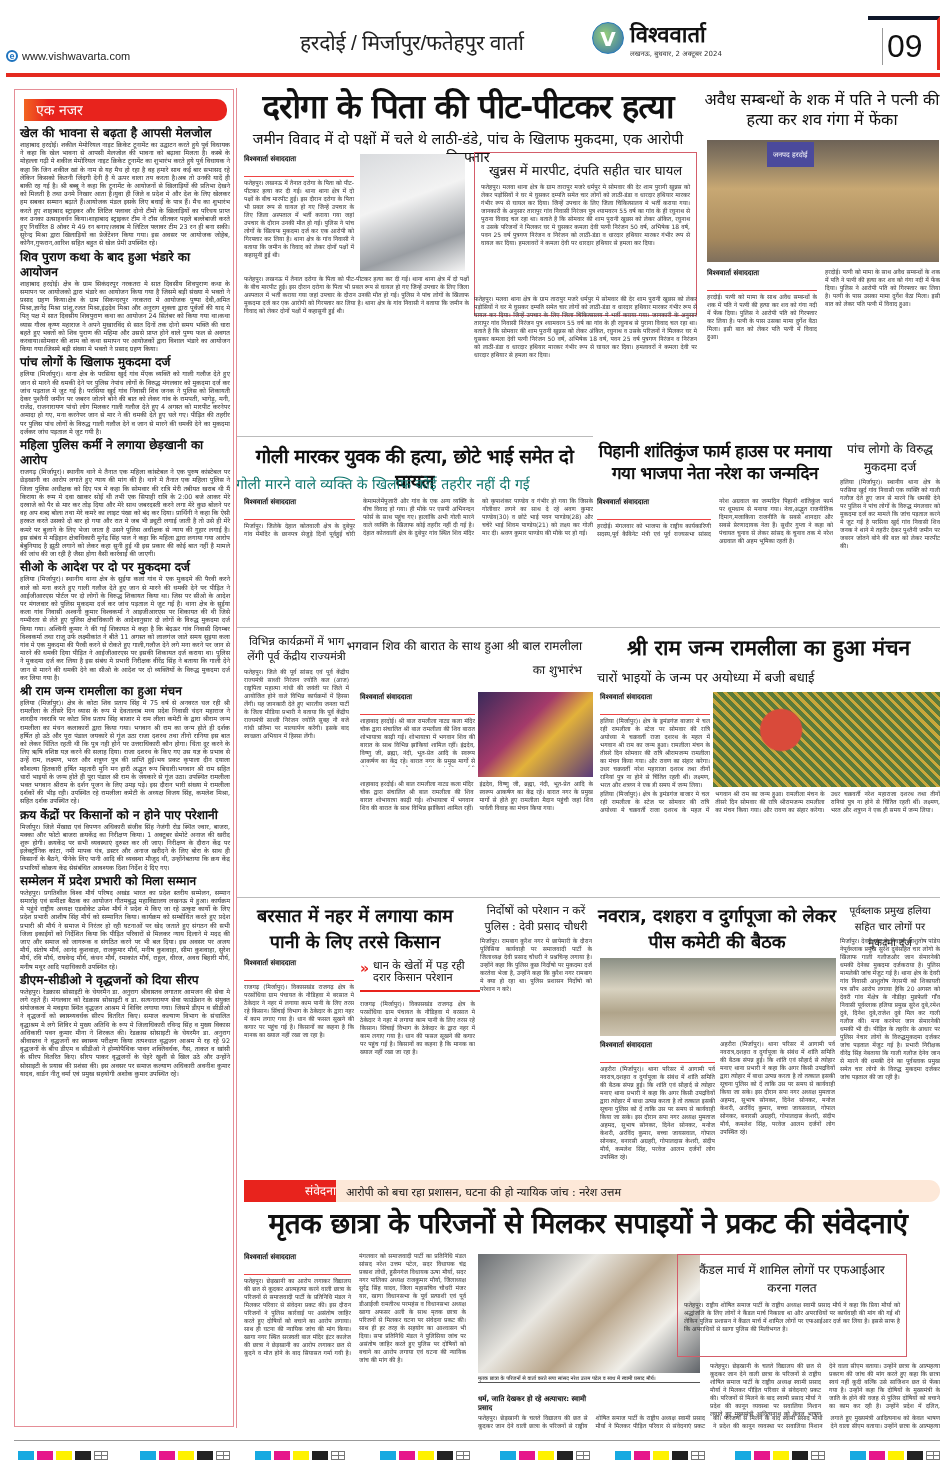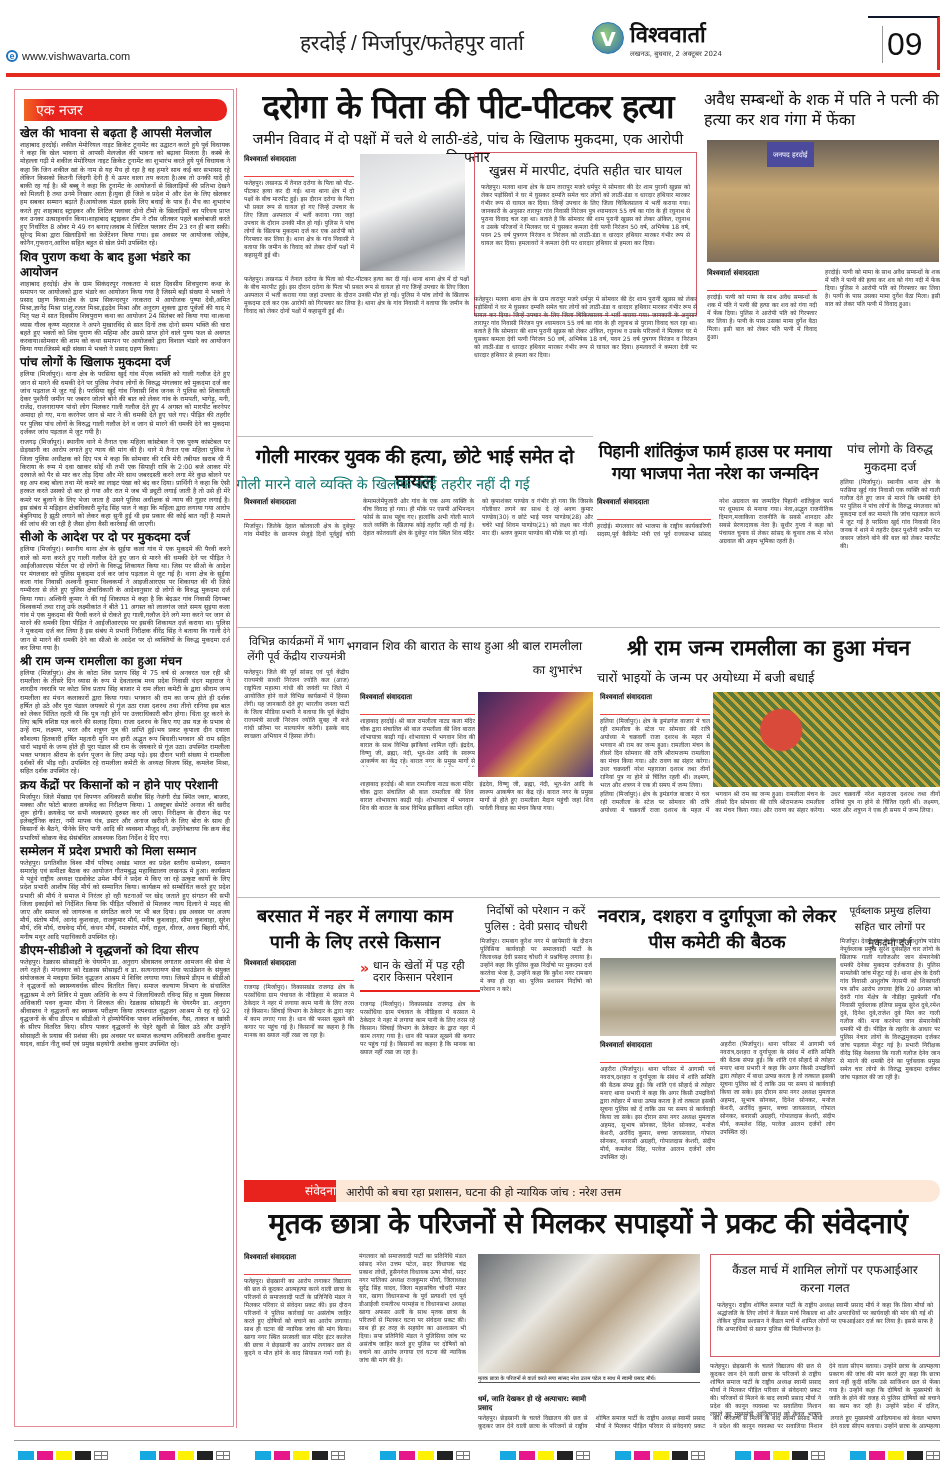--- a/index.html
+++ b/index.html
@@ -5,21 +5,21 @@
 *{box-sizing:border-box;margin:0;padding:0}
 body{width:945px;height:1473px;background:#fff;font-family:"DejaVu Sans",sans-serif;color:#111;position:relative;overflow:hidden}
 .abs{position:absolute}
 .hdr-site{left:6px;top:50px;font-size:11px;font-family:"Liberation Sans",sans-serif;color:#222;display:flex;align-items:center;gap:4px}
 .e-icon{width:12px;height:12px;border-radius:50%;border:2px solid #1e73be;color:#1e73be;font-size:9px;line-height:8px;text-align:center;font-weight:bold}
 .hdr-title{left:300px;top:28px;font-size:21px;font-family:"Liberation Sans",sans-serif;color:#222;letter-spacing:-.3px}
 .logo{left:355px;top:20px;display:flex;align-items:center;gap:6px}
 .logo-circ{width:32px;height:32px;border-radius:50%;background:radial-gradient(circle at 40% 40%,#9ad07a,#2b6cb0);color:#fff;font-weight:bold;font-size:20px;text-align:center;line-height:32px;border:1px solid #2a7ab8}
 .logo-text{font-size:22px;font-weight:bold;color:#111}
 .logo-sub{font-size:7px;color:#333;margin-top:1px}
-.pageno{left:868px;top:16px;width:72px;height:54px;border-top:2px solid #0f172a;border-right:3px solid #e42a1f}
+.pageno{left:868px;top:16px;width:72px;height:54px;border-top:4px solid #0f172a;border-right:3px solid #e42a1f}
 .pageno span{position:absolute;left:14px;top:8px;font-size:32px;font-family:"Liberation Sans",sans-serif;color:#111;border-left:1px solid #999;padding-left:4px}
 .redbar{left:6px;top:73px;width:934px;height:4px;background:#e42a1f}
 .leftbox{left:14px;top:89px;width:220px;height:1338px;border:1px solid #e58d96}
 .eknajar{left:24px;top:99px;width:203px;height:22px;background:linear-gradient(90deg,#f26522 0,#e8231d 12%,#e8231d 100%);border-radius:0 10px 10px 0;color:#fff;font-weight:normal;font-size:14px;padding-left:12px;line-height:22px}
 .lh{font-size:12px;font-weight:bold;color:#111;line-height:15px;margin-top:2px}
 .lt{font-size:6.4px;line-height:8.2px;color:#333;text-align:justify;margin-bottom:2px}
 .left-col{left:20px;top:124px;width:210px}
 .head-xl{font-size:33px;font-weight:bold;letter-spacing:-1px;color:#111;line-height:38px;text-align:center}
 .sub-l{font-size:14.5px;color:#111;text-align:center;line-height:18px}
 .byline{font-size:7px;font-weight:bold;border-bottom:1px solid #ef4444;padding-bottom:13px;margin-bottom:2px}
@@ -66,20 +66,21 @@
     </div>
   <div>
       <div class="lh">शिव पुराण कथा के बाद हुआ भंडारे का आयोजन</div>
       <div class="lt">शाहाबाद हरदोई। क्षेत्र के ग्राम सिकंदरपुर नरकतरा मे सात दिवसीय शिवपुराण कथा के समापन पर आयोजको द्वारा भंडारे का आयोजन किया गया है जिसमे बड़ी संख्या मे भक्तो ने प्रसाद ग्रहण किया।क्षेत्र के ग्राम सिकन्दरपुर नरकतरा मे आयोजक पुष्पा देवी,अमित मिश्रा,ज्ञानेंद्र मिश्रा प्रांशु,रजत मिश्रा,इंद्रदेव मिश्रा और अनुराग शुक्ला द्वारा पूर्वजों की याद मे पितृ पक्ष मे सात दिवसीय शिवपुराण कथा का आयोजन 24 सितंबर को किया गया था।कथा व्यास गौरव कृष्ण महाराज ने अपने मुखारविंद से सात दिनों तक दोनो समय भक्ति की धारा बहते हुए भक्तों को शिव पुराण की महिमा और उससे प्राप्त होने वाले पुण्य फल से अवगत करवाया।सोमवार की शाम को कथा समापन पर आयोजकों द्वारा विशाल भंडारे का आयोजन किया गया।जिसमे बड़ी संख्या मे भक्तो ने प्रसाद ग्रहण किया।</div>
     </div>
   <div>
       <div class="lh">पांच लोगों के खिलाफ मुकदमा दर्ज</div>
       <div class="lt">हलिया (मिर्जापुर)। थाना क्षेत्र के परसिया खुर्द गांव मेंएक व्यक्ति को गाली गलौज देते हुए जान से मारने की धमकी देने पर पुलिस नेपांच लोगों के विरुद्ध मंगलवार को मुकदमा दर्ज कर जांच पड़ताल मे जुट गई है। परसिया खुर्द गांव निवासी शिव जनक ने पुलिस को शिकायती देकर पुश्तैनी जमीन पर जबरन जोतने बोने की बात को लेकर गांव के रामपती, भागेड़ू, मनी, राजेंद्र, राजनारायण पांचो लोग मिलकर गाली गलौज देते हुए 4 अगस्त को मारपीट करनेपर अमादा हो गए, मना करनेपर जान से मार ने की धमकी देते हुए चले गए। पीड़ित की तहरीर पर पुलिस पांच लोगों के विरुद्ध गाली गलौज देने व जान से मारने की धमकी देने का मुकदमा दर्जकर जांच पड़ताल मे जुट गयी है।</div>
     </div>
   <div>
+      <div class="lh">महिला पुलिस कर्मी ने लगाया छेड़खानी का आरोप</div>
       <div class="lt">राजगढ़ (मिर्जापुर)। स्थानीय थाने मे तैनात एक महिला कांस्टेबल ने एक पुरुष कांस्टेबल पर छेड़खानी का आरोप लगाते हुए न्याय की मांग की है। थाने मे तैनात एक महिला पुलिस ने जिला पुलिस अधीक्षक को दिए पत्र मे कहा कि सोमवार की रात्रि मेरी तबीयत खराब थी मैं किराया के रूम मे दवा खाकर सोई थी तभी एक सिपाही रात्रि के 2:00 बजे आकर मेरे दरवाजे को पैर से मार कर तोड़ दिया और मेरे साथ जबरदस्ती करने लगा मेरे कुछ बोलने पर वह अप शब्द बोला तथा मेरे कमरे का लाइट पंखा को बंद कर दिया। प्रार्थिनी ने कहा कि ऐसी हरकत करते उसको दो बार हो गया और रात मे जब भी ड्यूटी लगाई जाती है तो उसे ही मेरे कमरे पर बुलाने के लिए भेजा जाता है उसने पुलिस अधीक्षक से न्याय की गुहार लगाई है। इस संबंध मे मड़िहान क्षेत्राधिकारी मुनेंद्र सिंह पाल ने कहा कि महिला द्वारा लगाया गया आरोप बेबुनियाद है झूठी लगाने को लेकर कहा सुनी हुई थी इस प्रकार की कोई बात नहीं है मामले की जांच की जा रही है जैसा होगा वैसी कार्रवाई की जाएगी।</div>
     </div>
   <div>
       <div class="lh">सीओ के आदेश पर दो पर मुकदमा दर्ज</div>
       <div class="lt">हलिया (मिर्जापुर)। स्थानीय थाना क्षेत्र के सुईया कलां गांव मे एक मुकदमे की पैरवी करने वाले को मना करते हुए गाली गलौज देते हुए जान से मारने की धमकी देने पर पीड़ित ने आईजीआरएस पोर्टल पर दो लोगों के विरुद्ध शिकायत किया था। जिस पर सीओ के आदेश पर मंगलवार को पुलिस मुकदमा दर्ज कर जांच पड़ताल मे जुट गई है। थाना क्षेत्र के सुईया कला गांव निवासी अश्वनी कुमार विश्वकर्मा ने आइजीआरएस पर शिकायत की थी जिसे गम्भीरता से लेते हुए पुलिस क्षेत्राधिकारी के आदेशानुसार दो लोगों के विरुद्ध मुकदमा दर्ज किया गया। अश्विनी कुमार ने की गई शिकायत मे कहा है कि बेदऊर गांव निवासी दिगम्बर विश्वकर्मा तथा राजू उर्फ लक्ष्मीकांत ने बीते 11 अगस्त को लालगंज जाते समय सुइया कला गांव मे एक मुकदमा की पैरवी करने से रोकते हुए गाली,गलौज देने लगे मना करने पर जान से मारने की धमकी दिया पीड़ित ने आईजीआरएस पर इसकी शिकायत दर्ज कराया था। पुलिस ने मुकदमा दर्ज कर लिया है इस संबंध मे प्रभारी निरीक्षक वीरेंद्र सिंह ने बताया कि गाली देने जान से मारने की धमकी देने का सीओ के आदेश पर दो व्यक्तियों के विरुद्ध मुकदमा दर्ज कर लिया गया है।</div>
     </div>
   <div>
       <div class="lh">श्री राम जन्म रामलीला का हुआ मंचन</div>
       <div class="lt">हलिया (मिर्जापुर)। क्षेत्र के कोटा शिव प्रताप सिंह मे 75 वर्ष से अनवरत चल रही श्री रामलीला के तीसरे दिन व्यास के रूप मे देवतालाब मध्य प्रदेश निवासी चंदन महाराज ने शारदीय नवरात्रि पर कोटा शिव प्रताप सिंह बाजार मे राम लीला कमेटी के द्वारा श्रीराम जन्म रामलीला का मंचन कलाकारों द्वारा किया गया। भगवान श्री राम का जन्म होते ही दर्शक हर्षित हो उठे और पूरा पंडाल जयकारे से गूंज उठा राजा दशरथ तथा तीनो रानिया इस बात को लेकर चिंतित रहती थी कि पुत्र नही होने पर उत्तराधिकारी कौन होगा। चिंता दूर करने के लिए ऋषि वशिष्ठ यज्ञ करने की सलाह दिया। राजा दशरथ के किए गए उस यज्ञ के प्रभाव से उन्हें राम, लक्ष्मण, भरत और शत्रुघ्न पुत्र की प्राप्ति हुई।भय प्रकट कृपाला दीन दयाला कौशल्या हितकारी हर्षित महतारी मुनि मन हारी अद्भुत रूप बिचारी।भगवान श्री राम सहित चारों भाइयों के जन्म होते ही पूरा पंडाल श्री राम के जयकारे से गूंज उठा। उपस्थित रामलीला भक्त भगवान श्रीराम के दर्शन पूजन के लिए उमड़ पड़े। इस दौरान भारी संख्या मे रामलीला दर्शकों की भीड़ रही। उपस्थित रहे रामलीला कमेटी के अध्यक्ष विजय सिंह, कमलेश मिश्रा, सहित दर्शक उपस्थित रहे।</div>
     </div>
@@ -105,21 +106,21 @@
 </div>
 <div class="abs photo" style="left:360px;top:154px;width:105px;height:117px;background:linear-gradient(160deg,#d9dbde,#f3f3f3 40%,#9a9ea3 75%,#f5f5f5)"></div>
 <div class="abs body" style="left:244px;top:275px;width:225px;height:150px;overflow:hidden">फतेहपुर। लखनऊ में तैनात दरोगा के पिता को पीट-पीटकर हत्या कर दी गई। थाना थाना क्षेत्र में दो पक्षों के बीच मारपीट हुई। इस दौरान दरोगा के पिता भी प्रबल रूप से घायल हो गए जिन्हें उपचार के लिए जिला अस्पताल में भर्ती कराया गया जहां उपचार के दौरान उनकी मौत हो गई। पुलिस ने पांच लोगों के खिलाफ मुकदमा दर्ज कर एक आरोपी को गिरफ्तार कर लिया है। थाना क्षेत्र के गांव निवासी ने बताया कि जमीन के विवाद को लेकर दोनों पक्षों में कहासुनी हुई थी।</div>
 
 <div class="abs boxr" style="left:474px;top:152px;width:223px;height:164px">
   <div style="font-size:13px;text-align:center;margin-top:8px">खुन्नस में मारपीट, दंपति सहीत चार घायल</div>
   <div class="body" style="padding:4px 6px;height:102px;overflow:hidden">फतेहपुर। मलवा थाना क्षेत्र के ग्राम तारापुर मजरे धर्मपुर मे सोमवार की देर शाम पुरानी खुन्नस को लेकर पड़ोसियों ने घर मे घुसकर दम्पति समेत चार लोगों को लाठी-डंडा व धारदार हथियार मारकर गंभीर रूप से घायल कर दिया। जिन्हें उपचार के लिए जिला चिकित्सालय मे भर्ती कराया गया। जानकारी के अनुसार तारापुर गांव निवासी निरंजन पुत्र श्यामवरन 55 वर्ष का गांव के ही रघुनाथ से पुराना विवाद चल रहा था। बताते है कि सोमवार की शाम पुरानी खुन्नस को लेकर अंकित, रघुनाथ व उसके परिजनों ने मिलकर घर मे घुसकर कमला देवी पत्नी निरंजन 50 वर्ष, अभिषेक 18 वर्ष, पवन 25 वर्ष पुत्रगण निरंजन व निरंजन को लाठी-डंडा व धारदार हथियार मारकर गंभीर रूप से घायल कर दिया। हमलावरों ने कमला देवी पर धारदार हथियार से हमला कर दिया।</div>
 </div>
 <div class="abs body" style="left:474px;top:295px;width:223px;height:130px;overflow:hidden">फतेहपुर। मलवा थाना क्षेत्र के ग्राम तारापुर मजरे धर्मपुर मे सोमवार की देर शाम पुरानी खुन्नस को लेकर पड़ोसियों ने घर मे घुसकर दम्पति समेत चार लोगों को लाठी-डंडा व धारदार हथियार मारकर गंभीर रूप से घायल कर दिया। जिन्हें उपचार के लिए जिला चिकित्सालय मे भर्ती कराया गया। जानकारी के अनुसार तारापुर गांव निवासी निरंजन पुत्र श्यामवरन 55 वर्ष का गांव के ही रघुनाथ से पुराना विवाद चल रहा था। बताते है कि सोमवार की शाम पुरानी खुन्नस को लेकर अंकित, रघुनाथ व उसके परिजनों ने मिलकर घर मे घुसकर कमला देवी पत्नी निरंजन 50 वर्ष, अभिषेक 18 वर्ष, पवन 25 वर्ष पुत्रगण निरंजन व निरंजन को लाठी-डंडा व धारदार हथियार मारकर गंभीर रूप से घायल कर दिया। हमलावरों ने कमला देवी पर धारदार हथियार से हमला कर दिया।</div>
 
-<div class="abs" style="left:704px;top:90px;width:236px;font-size:16px;line-height:20px;">अवैध सम्बन्धों के शक में पति ने पत्नी की हत्या कर शव गंगा में फेंका</div>
+<div class="abs" style="left:704px;top:90px;width:236px;font-size:16px;line-height:20px;text-align:center">अवैध सम्बन्धों के शक में पति ने पत्नी की हत्या कर शव गंगा में फेंका</div>
 <div class="abs" style="left:707px;top:140px;width:232px;height:122px;background:linear-gradient(180deg,#6d6256 0,#8a7a62 15%,#c8a873 40%,#a88a5d 80%,#7f6f5c)">
   <div style="position:absolute;left:60px;top:2px;background:#4b4a9c;color:#fff;font-size:7px;padding:8px 6px">जनपद हरदोई</div>
 </div>
 <div class="abs" style="left:707px;top:268px;width:110px">
   <div class="byline">विश्ववार्ता संवाददाता</div>
   <div class="body" style="height:150px;overflow:hidden">हरदोई। पत्नी को मामा के साथ अवैध सम्बन्धों के शक में पति ने पत्नी की हत्या कर शव को गंगा नदी में फेंक दिया। पुलिस ने आरोपी पति को गिरफ्तार कर लिया है। पत्नी के पास उसका मामा दुर्गेश बैठा मिला। इसी बात को लेकर पति पत्नी में विवाद हुआ।</div>
 </div>
 <div class="abs body" style="left:825px;top:268px;width:115px;height:160px;overflow:hidden">हरदोई। पत्नी को मामा के साथ अवैध सम्बन्धों के शक में पति ने पत्नी की हत्या कर शव को गंगा नदी में फेंक दिया। पुलिस ने आरोपी पति को गिरफ्तार कर लिया है। पत्नी के पास उसका मामा दुर्गेश बैठा मिला। इसी बात को लेकर पति पत्नी में विवाद हुआ।</div>
 
 <div class="abs" style="left:236px;top:436px;width:357px;height:1px;background:#bbb"></div>
@@ -196,21 +197,21 @@
   <div class="body">फतेहपुर। छेड़खानी का आरोप लगाकर विद्यालय की छत से कूदकर आत्महत्या करने वाली छात्रा के परिजनों से समाजवादी पार्टी के प्रतिनिधि मंडल ने मिलकर परिवार से संवेदना प्रकट की। इस दौरान परिजनों ने पुलिस कार्रवाई पर असंतोष जाहिर करते हुए दोषियों को बचाने का आरोप लगाया। साथ ही घटना की न्यायिक जांच की मांग किया। खागा नगर स्थित सरस्वती बाल मंदिर इंटर कालेज की छात्रा ने छेड़खानी का आरोप लगाकर छत से कूदने व मौत होने के बाद सियासत गर्मा गयी है। मंगलवार को समाजवादी पार्टी का प्रतिनिधि मंडल सांसद नरेश उत्तम पटेल, सदर विधायक चंद्र प्रकाश लोधी, हुसैनगंज विधायक ऊषा मौर्या, सदर नगर पालिका अध्यक्ष राजकुमार मौर्या, जिलाध्यक्ष सुरेंद्र सिंह यादव, जिला महासचिव चौधरी मंजर यार, खागा विधानसभा के पूर्व प्रत्याशी एवं पूर्व डीआईजी रामतीरथ परमहंस व विधानसभा अध्यक्ष खागा अफसर अली के साथ मृतक छात्रा के परिजनों से मिलकर घटना पर संवेदना प्रकट की। साथ ही हर तरह के सहयोग का आश्वासन भी दिया। सपा प्रतिनिधि मंडल ने पुलिसिया जांच पर असंतोष जाहिर करते हुए पुलिस पर दोषियों को बचाने का आरोप लगाया एवं घटना की न्यायिक जांच की मांग की है।</div>
 </div>
 <div class="abs" style="left:478px;top:1254px;width:222px;height:119px;background:linear-gradient(135deg,#6a6e72,#e8e6e0 35%,#b9a58a 55%,#f0eee8 75%,#5f6368)"></div>
 <div class="abs" style="left:478px;top:1374px;width:222px;font-size:5.2px;line-height:8px;border-bottom:1px solid #555;white-space:nowrap;overflow:hidden">मृतक छात्रा के परिजनों से वार्ता करते सपा सांसद नरेश उत्तम पटेल व साथ में स्वामी प्रसाद मौर्य।</div>
 <div class="abs" style="left:478px;top:1395px;width:110px;font-size:7px;font-weight:bold;line-height:9px">धर्म, जाति देखकर हो रहे अत्याचार: स्वामी प्रसाद</div>
 <div class="abs" style="left:478px;top:1414px;width:462px;column-count:4;column-gap:8px;height:20px;overflow:hidden">
   <div class="body">फतेहपुर। छेड़खानी के चलते विद्यालय की छत से कूदकर जान देने वाली छात्रा के परिजनों से राष्ट्रीय शोषित समाज पार्टी के राष्ट्रीय अध्यक्ष स्वामी प्रसाद मौर्या ने मिलकर पीड़ित परिवार से संवेदनाएं प्रकट की। परिजनों से मिलने के बाद स्वामी प्रसाद मौर्या ने प्रदेश की कानून व्यवस्था पर सवालिया निशान लगाते हुए मुख्यमंत्री आदित्यनाथ को केवल भाषण देने वाला सीएम बताया। उन्होंने छात्रा के आत्महत्या प्रकरण की जांच की मांग करते हुए कहा कि छात्रा स्वयं नहीं कूदी बल्कि उसे साजिशन छत से फेंका गया है। उन्होंने कहा कि दोषियों के मुख्यमंत्री के जाति के होने की वजह से पुलिस दोषियों को बचाने का काम कर रही है। उन्होंने प्रदेश में दलित, ओबीसी व मुस्लिमों पर अत्याचार होने का भी आरोप लगाया।</div>
 </div>
 <div class="abs body" style="left:710px;top:1362px;width:230px;column-count:2;column-gap:8px;height:62px;overflow:hidden">फतेहपुर। छेड़खानी के चलते विद्यालय की छत से कूदकर जान देने वाली छात्रा के परिजनों से राष्ट्रीय शोषित समाज पार्टी के राष्ट्रीय अध्यक्ष स्वामी प्रसाद मौर्या ने मिलकर पीड़ित परिवार से संवेदनाएं प्रकट की। परिजनों से मिलने के बाद स्वामी प्रसाद मौर्या ने प्रदेश की कानून व्यवस्था पर सवालिया निशान लगाते हुए मुख्यमंत्री आदित्यनाथ को केवल भाषण देने वाला सीएम बताया। उन्होंने छात्रा के आत्महत्या प्रकरण की जांच की मांग करते हुए कहा कि छात्रा स्वयं नहीं कूदी बल्कि उसे साजिशन छत से फेंका गया है। उन्होंने कहा कि दोषियों के मुख्यमंत्री के जाति के होने की वजह से पुलिस दोषियों को बचाने का काम कर रही है। उन्होंने प्रदेश में दलित, ओबीसी व मुस्लिमों पर अत्याचार होने का भी आरोप लगाया।</div>
 
-<div class="abs boxr" style="left:710px;top:1254px;width:230px;height:103px">
+<div class="abs boxr" style="left:677px;top:1254px;width:230px;height:103px">
   <div style="font-size:12px;line-height:18px;text-align:center;margin-top:6px;padding:0 20px">कैंडल मार्च में शामिल लोगों पर एफआईआर करना गलत</div>
   <div class="body" style="padding:4px 6px;height:50px;overflow:hidden">फतेहपुर। राष्ट्रीय शोषित समाज पार्टी के राष्ट्रीय अध्यक्ष स्वामी प्रसाद मौर्य ने कहा कि प्रिया मौर्या को श्रद्धांजलि के लिए लोगों ने कैंडल मार्च निकाला था और अपराधियों पर कार्यवाही की मांग की गई थी लेकिन पुलिस प्रशासन ने कैंडल मार्च में शामिल लोगों पर एफआईआर दर्ज कर लिया है। इससे साफ है कि अपराधियों से खागा पुलिस की मिलीभगत है।</div>
 </div>
 
 <div class="abs" style="left:236px;top:88px;width:1px;height:1340px;background:#e58d96"></div>
 
 <div class="abs" style="left:14px;top:1440px;width:926px;height:1px;background:#999"></div>
 <div class="abs cmyk" style="left:18px;top:1451px">
     <i class="c"></i>
     <i class="m"></i>

